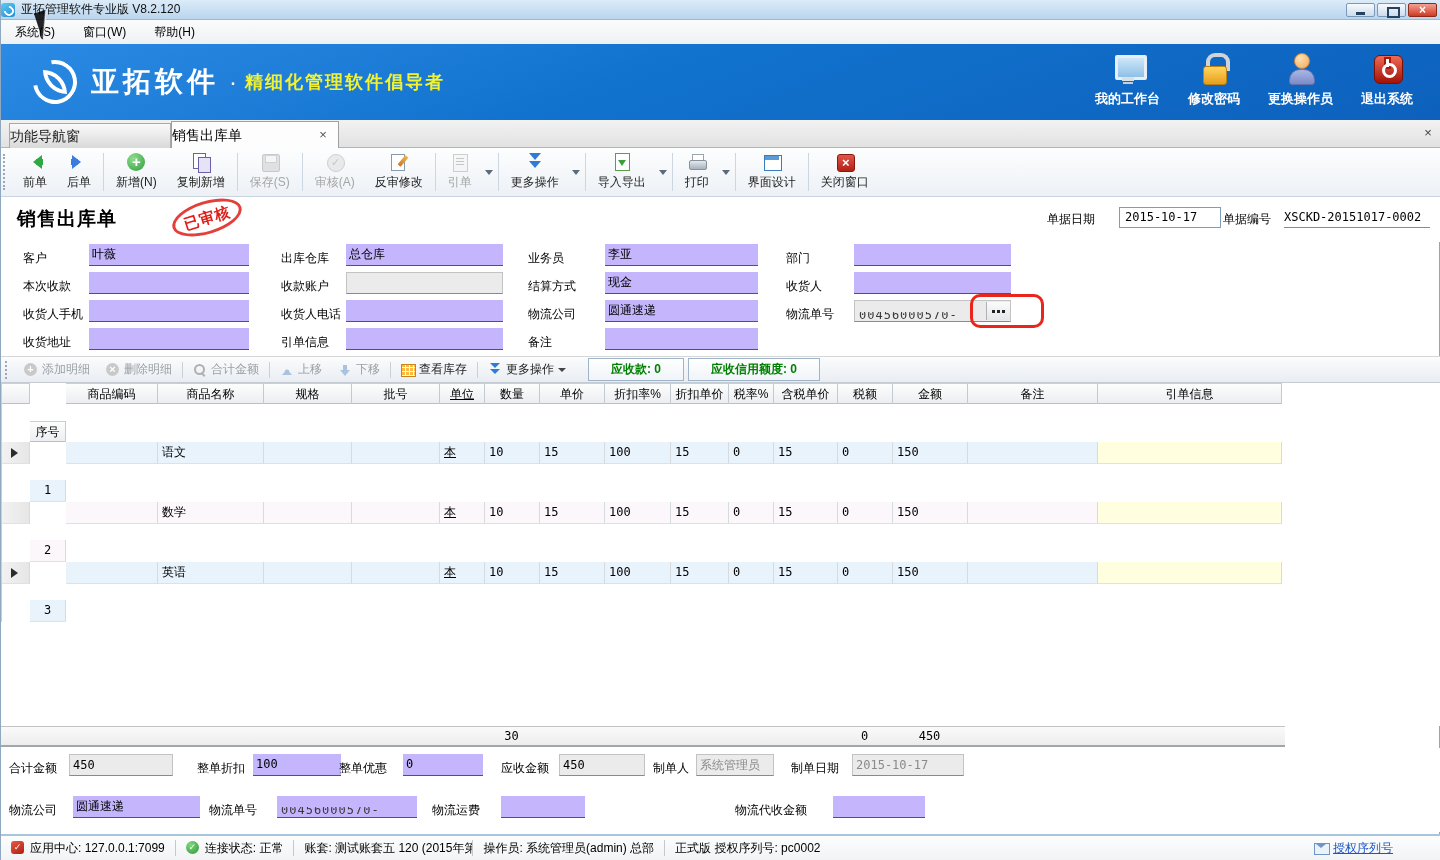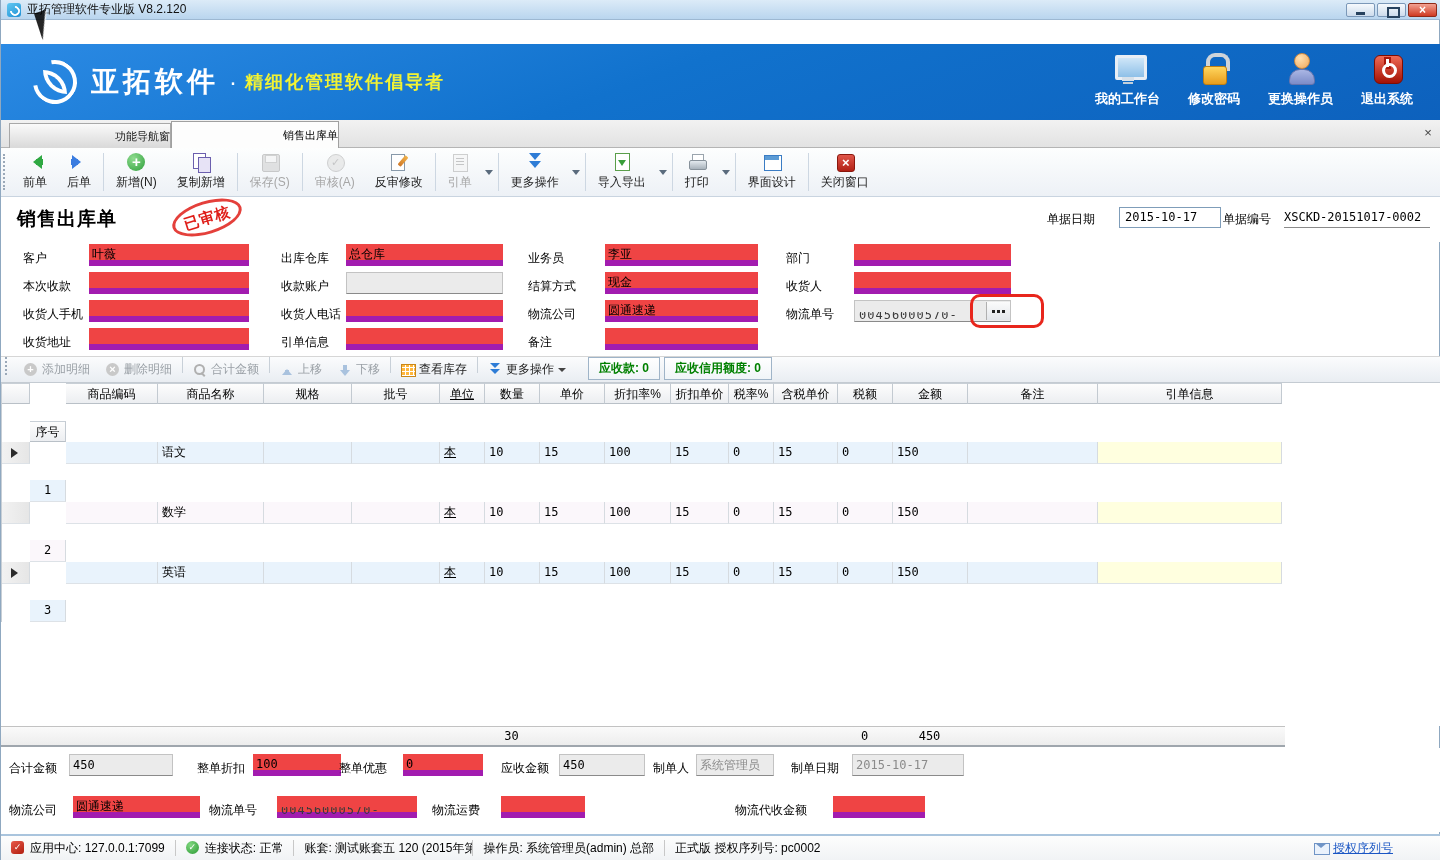--- a/index.html
+++ b/index.html
@@ -3,21 +3,21 @@
 <meta charset="utf-8">
 <style>
   * { margin:0; padding:0; box-sizing:border-box; }
   html,body { width:1440px; height:860px; overflow:hidden; }
   body { font-family:"Liberation Sans","DejaVu Sans",sans-serif; font-size:12px; color:#000; background:#fff; }
   .screen { position:relative; width:1440px; height:860px; background:#fff; border-left:1px solid #8fa8c0; border-right:1px solid #8fa8c0; }
 
   
   .titlebar { position:absolute; left:0; top:0; width:1440px; height:20px;
     background:linear-gradient(180deg,#dcebf8,#b9d5ee); border-bottom:1px solid #9db8d2;
-    display:flex; align-items:center; padding-left:6px; }
+    display:flex; align-items:center; }
   .appico { width:14px; height:14px; border-radius:3px; background:linear-gradient(145deg,#62c9f2,#1f8fd4); position:relative; margin-right:6px; }
   .appico::after { content:""; position:absolute; left:3px; top:3px; width:6px; height:6px; border:2px solid #fff; border-top-color:transparent; border-radius:50%; transform:rotate(-45deg); }
   .wtitle { font-size:12px; color:#111; }
   .winbtns { position:absolute; right:4px; top:3px; display:flex; gap:2px; }
   .wbtn { width:29px; height:14px; border:1px solid #7b98b8; border-radius:2px; background:linear-gradient(180deg,#f6fafd,#cddcec); position:relative; }
   .wbtn.min::after { content:""; position:absolute; left:9px; top:8px; width:9px; height:3px; background:#27425e; }
   .wbtn.max::after { content:""; position:absolute; left:9px; top:3px; width:9px; height:7px; border:2px solid #27425e; }
   .wbtn.close { background:linear-gradient(180deg,#f2a293,#cf3a22); border-color:#8f2a18; }
   .wbtn.close::after { content:"×"; position:absolute; left:0; top:-1px; width:100%; text-align:center; color:#fff; font-weight:bold; font-size:12px; line-height:14px; }
 
@@ -47,21 +47,21 @@
   .b-lock::before { content:""; position:absolute; left:9px; top:1px; width:16px; height:14px; border:4px solid #cfd4d9; border-bottom:none; border-radius:9px 9px 0 0; }
   .b-lock::after { content:""; position:absolute; left:6px; top:14px; width:22px; height:17px; background:linear-gradient(180deg,#ffd65e,#e89d1d); border:1px solid #c07f12; border-radius:3px; }
   .b-user::before { content:""; position:absolute; left:10px; top:1px; width:14px; height:14px; border-radius:50%; background:radial-gradient(circle at 35% 30%,#ffe0b0,#f0a85c); border:1px solid #d18a3e; }
   .b-user::after { content:""; position:absolute; left:5px; top:17px; width:24px; height:14px; background:linear-gradient(180deg,#aab6e4,#7c8cc8); border-radius:11px 11px 3px 3px; border:1px solid #6674ad; }
   .b-power::before { content:""; position:absolute; left:4px; top:3px; width:27px; height:27px; background:linear-gradient(180deg,#ef6a55,#a31205); border:1px solid #7e0d03; border-radius:6px; }
   .b-power::after { content:""; position:absolute; left:12px; top:11px; width:9px; height:9px; border:3px solid #fff; border-radius:50%; }
   .b-power i { position:absolute; left:16px; top:7px; width:3px; height:8px; background:#fff; outline:2px solid rgba(163,18,5,.9); }
 
   
   .tabstrip { position:absolute; left:0; top:120px; width:1440px; height:28px; background:linear-gradient(180deg,#f2f2f2,#e2e2e2); border-bottom:1px solid #b4b4b4; }
-  .tab { position:absolute; top:3px; height:25px; line-height:24px; text-align:right; font-size:11px; }
+  .tab { position:absolute; top:3px; height:25px; line-height:24px; text-align:left; font-size:14px; }
   .tab.inactive { left:8px; width:162px; background:linear-gradient(180deg,#fafafa,#d9d9d9); border:1px solid #a8a8a8; border-bottom:none; color:#222; }
   .tab.active { left:170px; width:168px; background:#fdfdfd; border:1px solid #a0a0a0; border-bottom:1px solid #fdfdfd; top:1px; height:28px; line-height:27px; font-weight:normal; }
   .tabx { position:absolute; right:8px; top:6px; width:14px; height:14px; color:#555; font-size:13px; line-height:13px; text-align:center; cursor:pointer; }
   .tabx::before { content:"×"; }
   .strip-x { position:absolute; right:6px; top:6px; width:14px; height:14px; color:#444; font-size:13px; line-height:13px; text-align:center; }
   .strip-x::before { content:"×"; }
 
   
   .toolbar { position:absolute; left:0; top:148px; width:1440px; height:49px;
     background:linear-gradient(180deg,#fdfefe,#edf1f6); border-bottom:1px solid #c9d4e0; display:flex; align-items:stretch; }
@@ -105,50 +105,50 @@
   .docheader { position:absolute; left:0; top:197px; width:1440px; height:45px; background:#fff; }
   .doc-title { position:absolute; left:16px; top:9px; font-size:19px; font-weight:bold; letter-spacing:1px; }
   .stamp { position:absolute; left:170px; top:4px; width:72px; height:33px; border:3px solid rgba(223,30,25,.85); border-radius:50%; transform:rotate(-17deg); color:#df1e19; font-size:15px; font-weight:bold; text-align:center; line-height:28px; letter-spacing:1px; }
   .dh-label { position:absolute; top:14px; font-size:12px; }
   .dh-date-box { position:absolute; left:1118px; top:10px; width:102px; height:21px; background:#fff; border:1px solid #7f9db9; font-family:"DejaVu Sans Mono",monospace; font-size:12px; line-height:19px; padding-left:5px; }
   .dh-no-val { position:absolute; left:1283px; top:10px; width:146px; height:21px; border-bottom:1px solid #8a8a8a; font-family:"DejaVu Sans Mono",monospace; font-size:12px; line-height:20px; }
 
   
   .formgrid { position:absolute; left:0; top:242px; width:1316px; height:114px; background:#fff; }
   .fl { position:absolute; font-size:12px; white-space:nowrap; }
-  .fv { position:absolute; height:22px; border-bottom:6px solid #a21caf; font-family:"DejaVu Sans Mono","Liberation Sans",monospace; font-size:12px; line-height:21px; padding-left:3px; background:#ef4444; }
+  .fv { position:absolute; height:22px; border-bottom:1px solid #a21caf; font-family:"DejaVu Sans Mono","Liberation Sans",monospace; font-size:12px; line-height:21px; padding-left:3px; background:#c4b5fd; }
   .fv.boxfill { background:#ebebeb; border:1px solid #c3c3c3; border-bottom:1px solid #8a8a8a; }
   .browse-btn { position:absolute; left:131px; top:1px; width:24px; height:18px; background:linear-gradient(180deg,#fbfbfb,#e3e6ea); border-left:1px solid #b0b0b0; cursor:pointer; }
   .browse-btn i { position:absolute; left:5px; top:8px; width:3px; height:3px; background:#222; box-shadow:5px 0 0 #222,10px 0 0 #222; }
   .redacted { position:absolute; left:4px; top:11px; height:8px; width:104px; overflow:hidden; }
   .redacted .rv { display:block; margin-top:-7px; font-family:"DejaVu Sans Mono",monospace; font-size:12px; color:#3a3a3a; letter-spacing:1px; }
   .annotation { position:absolute; left:969px; top:52px; width:74px; height:34px; border:3px solid #e8261c; border-radius:10px; z-index:5; }
 
   
   .detailbar { position:absolute; left:0; top:356px; width:1440px; height:27px;
-    background:linear-gradient(180deg,#fbfcfd,#e9edf2); border-top:1px solid #d6d6d6; border-bottom:1px solid #c4cbd2; display:flex; align-items:flex-start; }
+    background:linear-gradient(180deg,#fbfcfd,#e9edf2); border-top:1px solid #d6d6d6; border-bottom:1px solid #c4cbd2; display:flex; align-items:center; }
   .dgrip { width:7px; height:18px; border-left:2px dotted #9aa8b8; margin:0 4px 0 4px; }
   .dbtn { display:flex; align-items:center; gap:4px; padding:0 8px; font-size:12px; color:#222; cursor:pointer; height:100%; }
   .dbtn.dis { color:#9aa0a6; pointer-events:none; }
   .dsep { width:1px; height:16px; background:#c8d0d8; margin:0 2px; }
   .dico { width:14px; height:14px; position:relative; display:inline-block; }
   .d-add::before { content:"+"; position:absolute; left:0; top:0; width:13px; height:13px; border-radius:50%; background:#c9c9c9; color:#fff; font-weight:bold; font-size:11px; line-height:12px; text-align:center; }
   .d-del::before { content:"×"; position:absolute; left:0; top:0; width:13px; height:13px; border-radius:50%; background:#c9c9c9; color:#fff; font-weight:bold; font-size:11px; line-height:12px; text-align:center; }
   .d-scan::before { content:""; position:absolute; left:1px; top:1px; width:7px; height:7px; border:2px solid #b0b0b0; border-radius:50%; }
   .d-scan::after { content:""; position:absolute; left:9px; top:9px; width:2px; height:5px; background:#b0b0b0; transform:rotate(-45deg); }
   .d-up::before { content:""; position:absolute; left:2px; top:1px; border:5px solid transparent; border-bottom:6px solid #a9c2de; }
   .d-up::after { content:""; position:absolute; left:5px; top:7px; width:4px; height:5px; background:#a9c2de; }
   .d-down::before { content:""; position:absolute; left:2px; top:7px; border:5px solid transparent; border-top:6px solid #a9c2de; }
   .d-down::after { content:""; position:absolute; left:5px; top:2px; width:4px; height:5px; background:#a9c2de; }
   .d-stock::before { content:""; position:absolute; left:0; top:1px; width:13px; height:11px; background:#ffb73d; border:1px solid #c8871a;
     background-image:linear-gradient(#fff 1px,transparent 1px),linear-gradient(90deg,#fff 1px,transparent 1px); background-size:4px 4px; background-position:-1px 2px; }
   .d-more::before,.d-more::after { content:""; position:absolute; left:2px; width:0; height:0; border:5px solid transparent; border-top:5px solid #2e7cd6; }
   .d-more::before { top:0; } .d-more::after { top:6px; }
   .darr { width:0; height:0; border:4px solid transparent; border-top:4px solid #444; margin-top:4px; }
-  .sumbox { margin-left:14px; border:1px solid #9fb4c8; background:linear-gradient(180deg,#fff,#f0f4f8); color:#008000; font-weight:bold; font-size:12px; padding:2px 10px; }
+  .sumbox { margin-left:14px; border:1px solid #9fb4c8; background:linear-gradient(180deg,#fff,#f0f4f8); color:#008000; font-weight:bold; font-size:12px; padding:2px 22px; }
   .sumbox + .sumbox { margin-left:4px; }
 
   
   .tablearea { position:absolute; left:0; top:383px; width:1440px; height:343px; background:#fff; }
   .grid { position:absolute; left:0; top:0; border-left:1px solid #c8cfd6; }
   .g-head,.g-row,.g-totals { display:flex; }
   .gc { border-right:1px solid #d6dbe0; border-bottom:1px solid #dde2e7; height:22px; line-height:21px; overflow:hidden; white-space:nowrap;
     font-family:"DejaVu Sans Mono","Liberation Sans",monospace; font-size:12px; padding-left:4px; }
   .g-head .gc { height:21px; line-height:20px; background:linear-gradient(180deg,#fdfdfd,#eceef1); border-right:1px solid #c3cad1; border-bottom:1px solid #b9c0c7; border-top:1px solid #c8cfd6; text-align:center; padding-left:0; font-family:"Liberation Sans","DejaVu Sans",sans-serif; }
   .m  { width:28px; padding-left:0; background:linear-gradient(180deg,#f6f6f6,#e9e9e9); position:relative; }
@@ -193,20 +193,25 @@
     <span class="appico"></span>
     <span class="wtitle">亚拓管理软件专业版 V8.2.120</span>
     <div class="winbtns">
       <div class="wbtn min"></div>
       <div class="wbtn max"></div>
       <div class="wbtn close"></div>
     </div>
   </div>
   <div class="cursor"></div>
 
+  <div class="menubar">
+    <div class="menu-item">系统(S)</div>
+    <div class="menu-item">窗口(W)</div>
+    <div class="menu-item">帮助(H)</div>
+  </div>
 
   <div class="banner">
     <div class="brandwrap">
       <div class="brandmark"></div>
       <span class="brandtext">亚拓软件</span>
       <span class="branddot">·</span>
       <span class="tagline">精细化管理软件倡导者</span>
     </div>
     <div class="banner-actions">
       <div class="bact">

